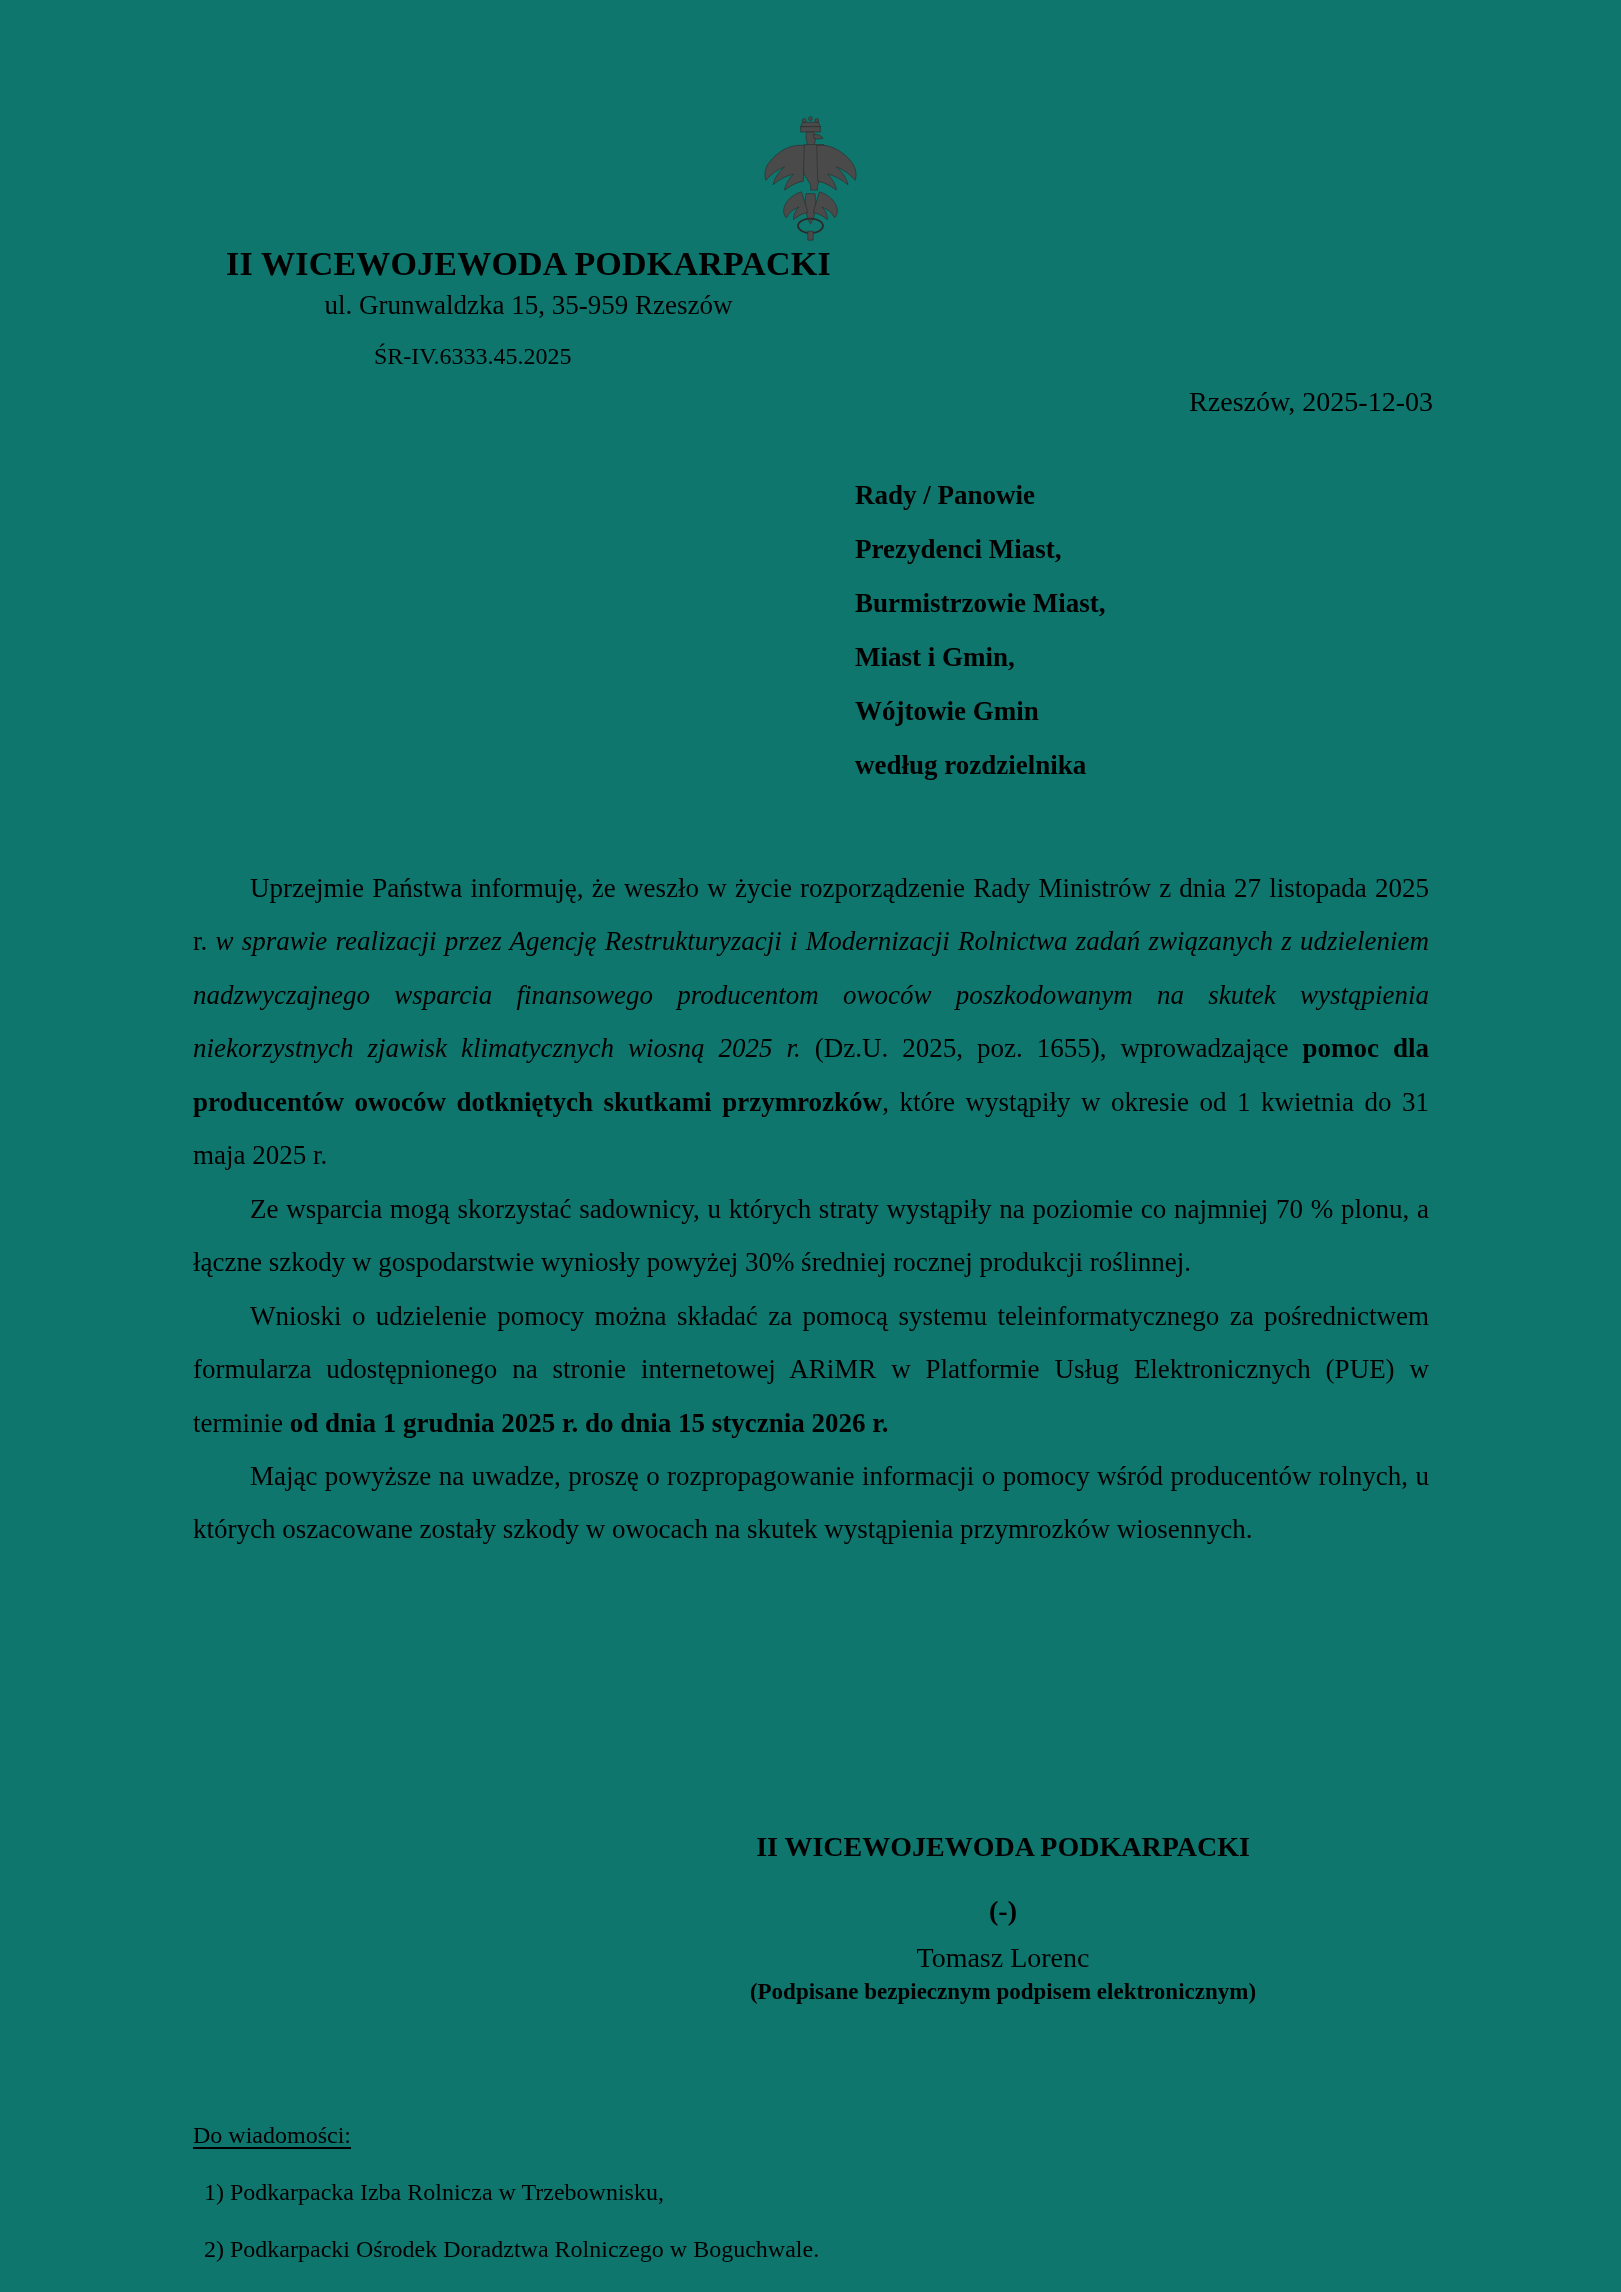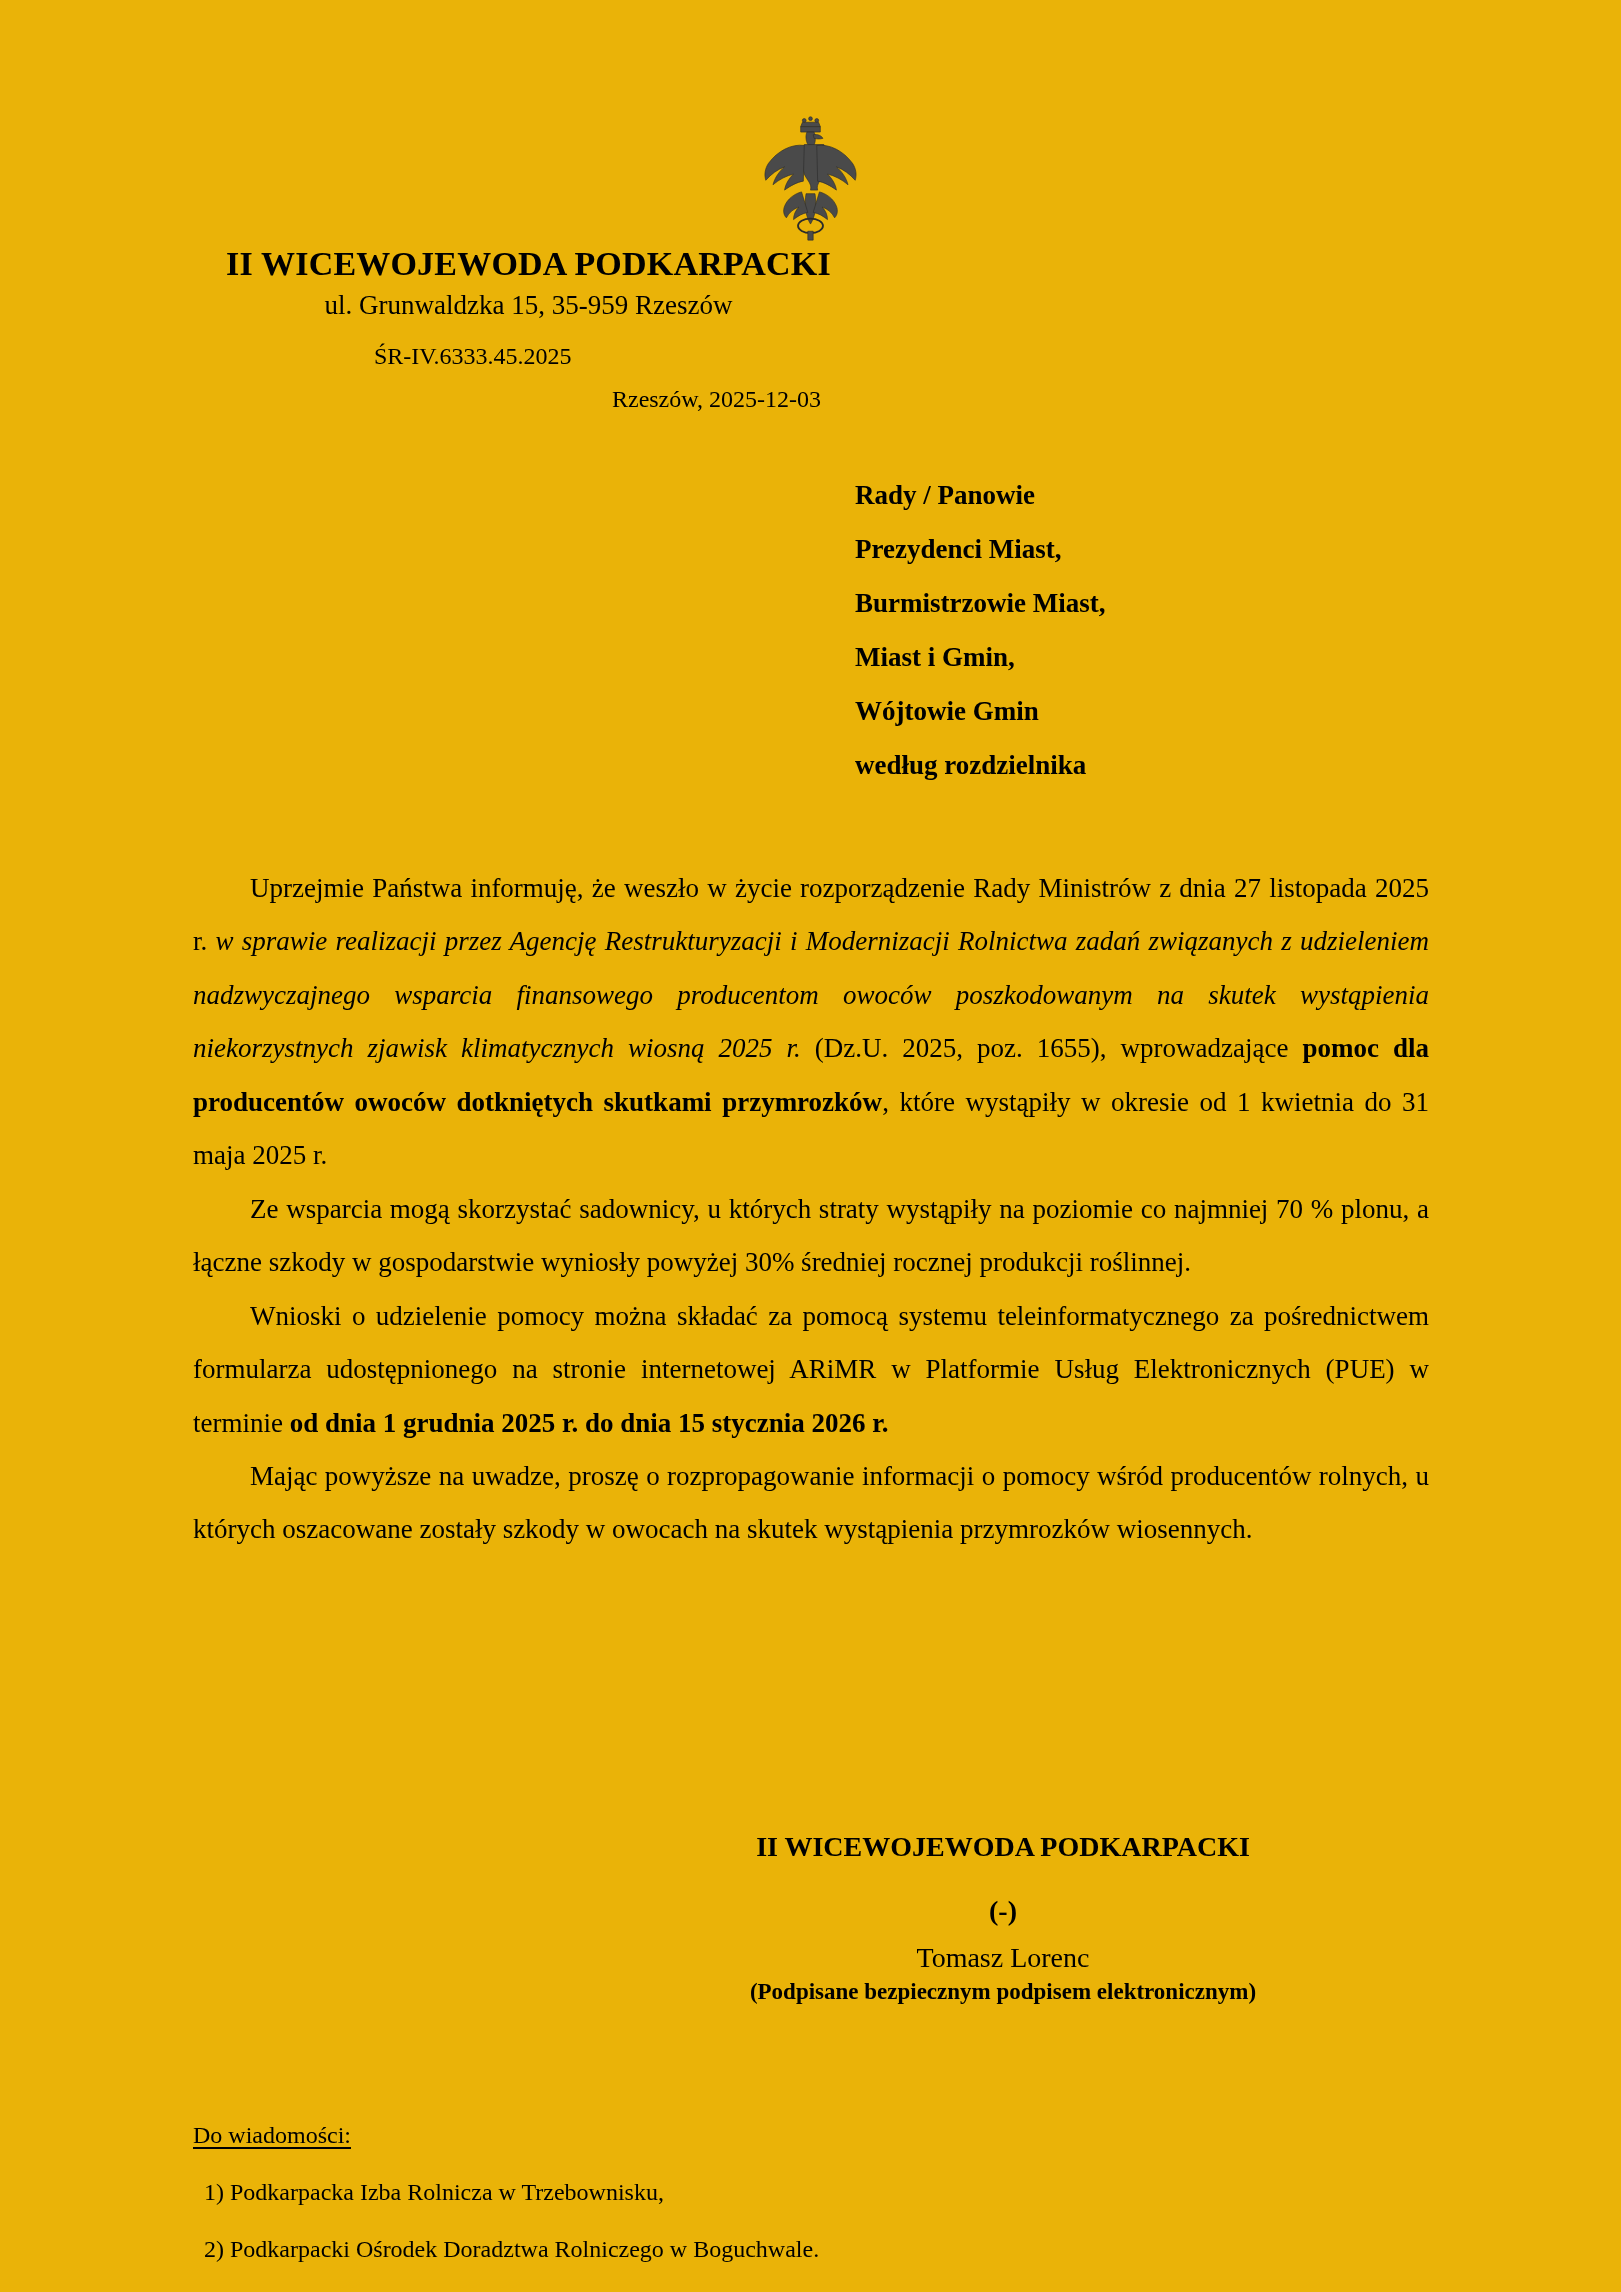--- a/index.html
+++ b/index.html
@@ -5,21 +5,21 @@
 <style>
   html, body {
     margin: 0;
     padding: 0;
     background: #ffffff;
   }
   .page {
     position: relative;
     width: 1621px;
     height: 2293px;
-    background: #eab308;
+    background: #0f766e;
     margin: 0 auto;
     font-family: "Liberation Serif", "DejaVu Serif", serif;
     color: #000000;
     overflow: hidden;
   }
 
   
   .emblem-wrap {
     position: absolute;
     top: 115px;
@@ -62,22 +62,22 @@
     left: 374px;
     font-size: 24px;
     line-height: 1.2;
   }
 
   .place-date {
     position: absolute;
     top: 385px;
     left: 0;
     width: 1433px;
-    text-align: center;
-    font-size: 24px;
+    text-align: right;
+    font-size: 28px;
     line-height: 1.2;
   }
 
   
   .addressee {
     position: absolute;
     top: 468px;
     left: 855px;
     font-size: 27px;
     font-weight: bold;

